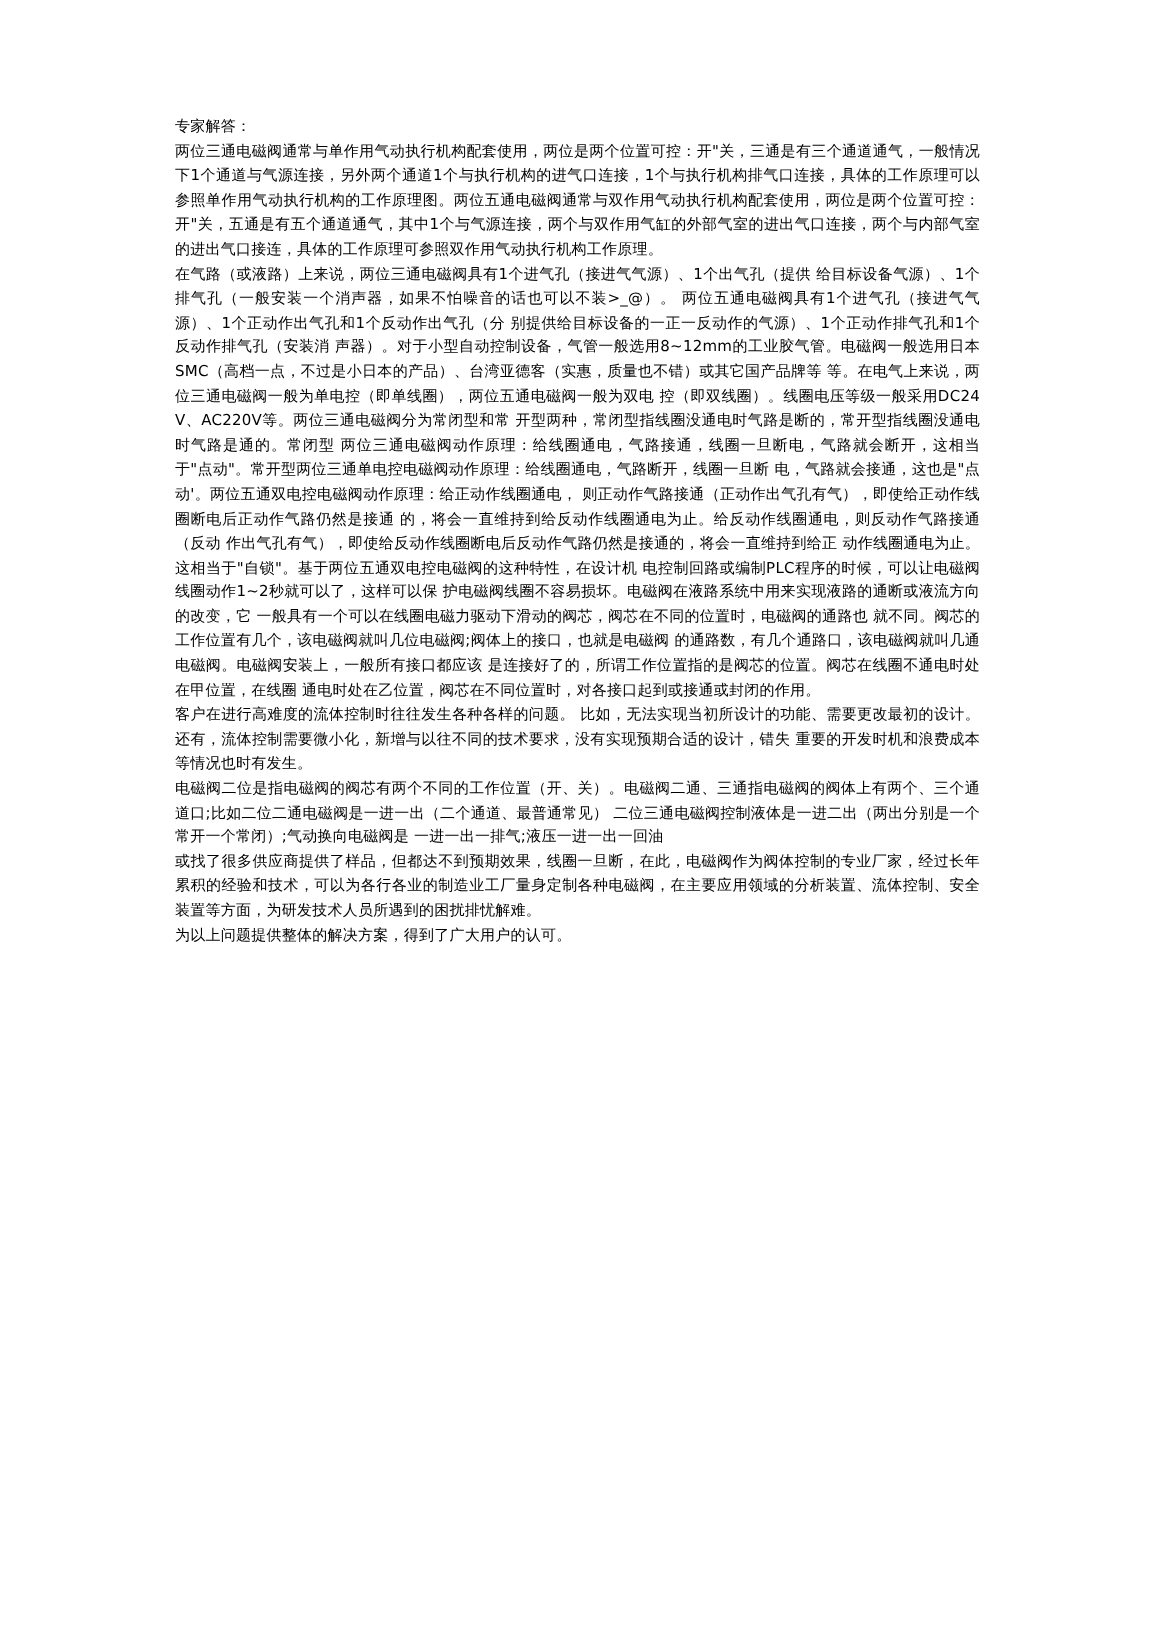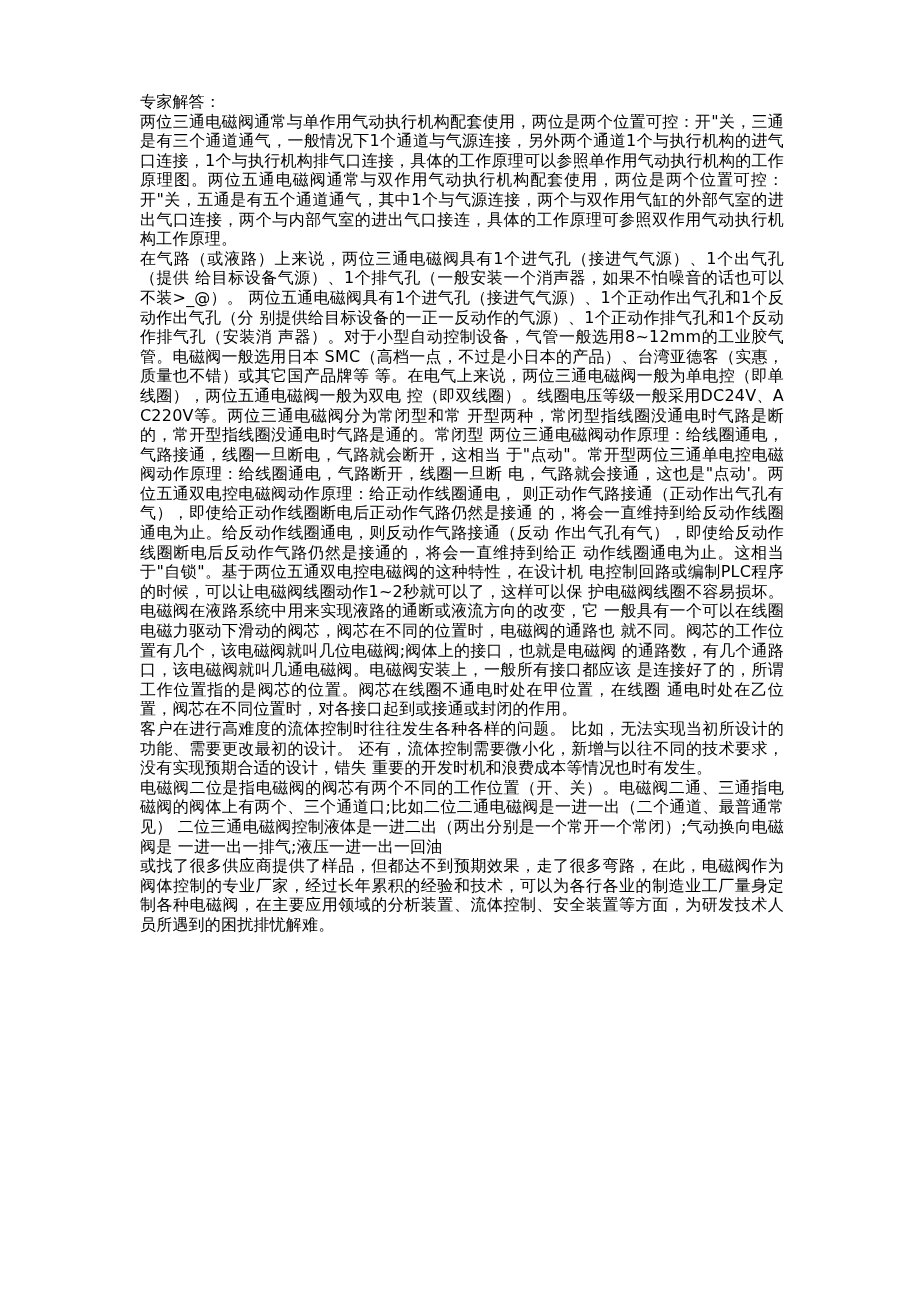--- a/index.html
+++ b/index.html
@@ -13,21 +13,21 @@
     height: 1302px;
     margin: 0 auto;
     background: #ffffff;
     box-sizing: border-box;
     padding: 92px 136px 40px 140px;
     overflow: hidden;
   }
   .doc-body {
     color: #000000;
     font-family: "DejaVu Sans", "Liberation Sans", sans-serif;
-    font-size: 16px;
+    font-size: 12px;
     line-height: 19.6px;
     letter-spacing: 0.2px;
   }
   .doc-body p {
     margin: 0;
     padding: 0;
     text-align: justify;
     word-break: break-all;
     overflow-wrap: break-word;
   }
@@ -38,15 +38,16 @@
 </head>
 <body>
 
 <div class="page">
   <div class="doc-body">
     <p class="doc-title">专家解答：</p>
     <p>两位三通电磁阀通常与单作用气动执行机构配套使用，两位是两个位置可控：开"关，三通是有三个通道通气，一般情况下1个通道与气源连接，另外两个通道1个与执行机构的进气口连接，1个与执行机构排气口连接，具体的工作原理可以参照单作用气动执行机构的工作原理图。两位五通电磁阀通常与双作用气动执行机构配套使用，两位是两个位置可控：开"关，五通是有五个通道通气，其中1个与气源连接，两个与双作用气缸的外部气室的进出气口连接，两个与内部气室的进出气口接连，具体的工作原理可参照双作用气动执行机构工作原理。</p>
     <p>在气路（或液路）上来说，两位三通电磁阀具有1个进气孔（接进气气源）、1个出气孔（提供 给目标设备气源）、1个排气孔（一般安装一个消声器，如果不怕噪音的话也可以不装&gt;_@）。 两位五通电磁阀具有1个进气孔（接进气气源）、1个正动作出气孔和1个反动作出气孔（分 别提供给目标设备的一正一反动作的气源）、1个正动作排气孔和1个反动作排气孔（安装消 声器）。对于小型自动控制设备，气管一般选用8~12mm的工业胶气管。电磁阀一般选用日本 SMC（高档一点，不过是小日本的产品）、台湾亚德客（实惠，质量也不错）或其它国产品牌等 等。在电气上来说，两位三通电磁阀一般为单电控（即单线圈），两位五通电磁阀一般为双电 控（即双线圈）。线圈电压等级一般采用DC24V、AC220V等。两位三通电磁阀分为常闭型和常 开型两种，常闭型指线圈没通电时气路是断的，常开型指线圈没通电时气路是通的。常闭型 两位三通电磁阀动作原理：给线圈通电，气路接通，线圈一旦断电，气路就会断开，这相当 于"点动"。常开型两位三通单电控电磁阀动作原理：给线圈通电，气路断开，线圈一旦断 电，气路就会接通，这也是"点动'。两位五通双电控电磁阀动作原理：给正动作线圈通电， 则正动作气路接通（正动作出气孔有气），即使给正动作线圈断电后正动作气路仍然是接通 的，将会一直维持到给反动作线圈通电为止。给反动作线圈通电，则反动作气路接通（反动 作出气孔有气），即使给反动作线圈断电后反动作气路仍然是接通的，将会一直维持到给正 动作线圈通电为止。这相当于"自锁"。基于两位五通双电控电磁阀的这种特性，在设计机 电控制回路或编制PLC程序的时候，可以让电磁阀线圈动作1~2秒就可以了，这样可以保 护电磁阀线圈不容易损坏。电磁阀在液路系统中用来实现液路的通断或液流方向的改变，它  一般具有一个可以在线圈电磁力驱动下滑动的阀芯，阀芯在不同的位置时，电磁阀的通路也  就不同。阀芯的工作位置有几个，该电磁阀就叫几位电磁阀;阀体上的接口，也就是电磁阀 的通路数，有几个通路口，该电磁阀就叫几通电磁阀。电磁阀安装上，一般所有接口都应该 是连接好了的，所谓工作位置指的是阀芯的位置。阀芯在线圈不通电时处在甲位置，在线圈  通电时处在乙位置，阀芯在不同位置时，对各接口起到或接通或封闭的作用。</p>
     <p>客户在进行高难度的流体控制时往往发生各种各样的问题。  比如，无法实现当初所设计的功能、需要更改最初的设计。  还有，流体控制需要微小化，新增与以往不同的技术要求，没有实现预期合适的设计，错失 重要的开发时机和浪费成本等情况也时有发生。</p>
     <p>电磁阀二位是指电磁阀的阀芯有两个不同的工作位置（开、关）。电磁阀二通、三通指电磁阀的阀体上有两个、三个通道口;比如二位二通电磁阀是一进一出（二个通道、最普通常见）  二位三通电磁阀控制液体是一进二出（两出分别是一个常开一个常闭）;气动换向电磁阀是 一进一出一排气;液压一进一出一回油</p>
-    <p>或找了很多供应商提供了样品，但都达不到预期效果，走了很多弯路，在此，电磁阀作为阀体控制的专业厂家，经过长年累积的经验和技术，可以为各行各业的制造业工厂量身定制各种电磁阀，在主要应用领域的分析装置、流体控制、安全装置等方面，为研发技术人员所遇到的困扰排忧解难。</p>
+    <p>或找了很多供应商提供了样品，但都达不到预期效果，线圈一旦断，在此，电磁阀作为阀体控制的专业厂家，经过长年累积的经验和技术，可以为各行各业的制造业工厂量身定制各种电磁阀，在主要应用领域的分析装置、流体控制、安全装置等方面，为研发技术人员所遇到的困扰排忧解难。</p>
+    <p>为以上问题提供整体的解决方案，得到了广大用户的认可。</p>
   </div>
 </div>
 
 </body></html>

